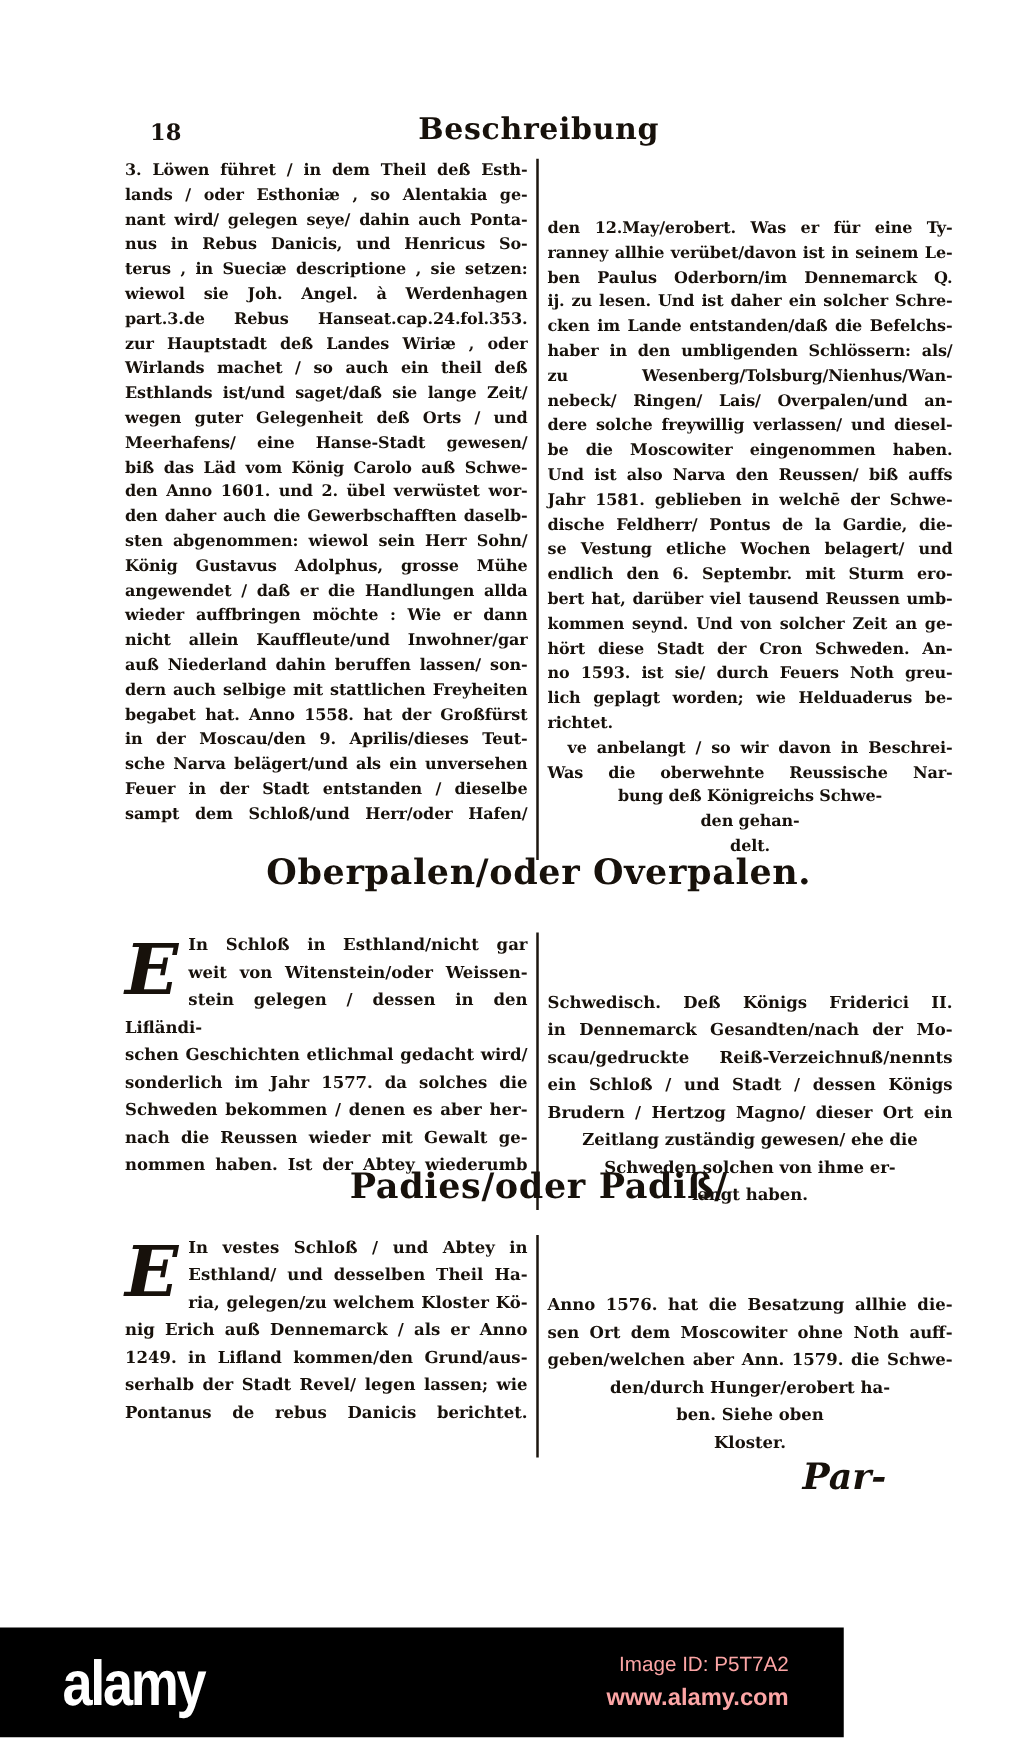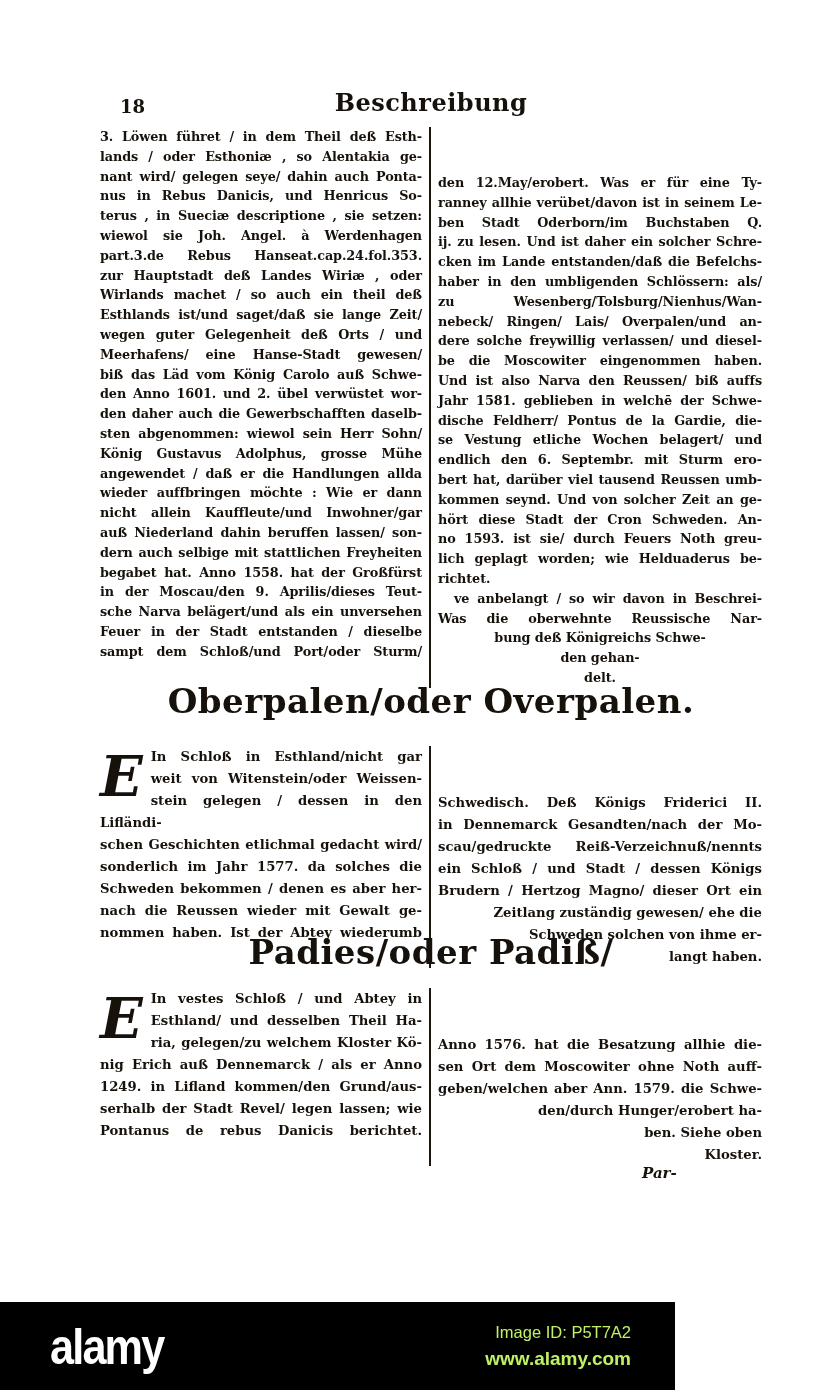--- a/index.html
+++ b/index.html
@@ -17,42 +17,42 @@
   .section{left:100px;width:662px;display:flex;font-weight:700;}
   .col-left{width:322px;}
   .col-right{flex:1;margin-top:46px;}
   .divider{width:2px;background:#1c160f;margin:0 7px;align-self:stretch;}
   #section-narva{top:127px;font-size:12.8px;line-height:19.8px;letter-spacing:-.1px;}
   #section-oberpalen{top:746px;font-size:13.2px;line-height:22px;}
   #section-padies{top:988px;font-size:13.2px;line-height:22px;}
   
   .jlines .tline{text-align:justify;text-align-last:justify;}
   .left-line{text-align:left;}
-  .center-lines .tline{text-align:right;}
+  .center-lines .tline{text-align:center;}
   .closing1 .tline:nth-child(1){text-align:justify;text-align-last:justify;text-indent:16px;}
   .closing1 .tline:nth-child(2){text-align:justify;text-align-last:justify;}
   .closing1 .tline:nth-child(n+3){text-align:center;}
   
   .dropcap{float:left;font-style:italic;font-weight:700;font-size:56px;
     line-height:56px;height:62px;padding:2px 8px 0 0;}
   
   .section-heading{left:100px;width:662px;text-align:center;
-    font-size:34px;font-weight:700;letter-spacing:.5px;}
+    font-size:28px;font-weight:700;letter-spacing:.5px;}
   #heading-oberpalen{top:681px;}
   #heading-padies{top:932px;}
   
-  .catchword{top:1164px;left:642px;font-size:15px;font-weight:700;font-style:italic;}
+  .catchword{top:1164px;left:642px;font-size:29px;font-weight:700;font-style:italic;}
   
   .footer-bar{top:1302px;left:0;width:675px;height:88px;background:#000000;
     display:flex;align-items:center;justify-content:space-between;
     box-sizing:border-box;padding:0 44px 0 50px;
     font-family:"Liberation Sans", sans-serif;}
   .footer-logo{color:#ffffff;font-size:47px;font-weight:700;letter-spacing:-2px;
     transform:scale(.92,1.08);transform-origin:left center;}
-  .footer-right{color:#bef264;text-align:right;display:flex;flex-direction:column;gap:6px;}
+  .footer-right{color:#fca5a5;text-align:right;display:flex;flex-direction:column;gap:6px;}
   .footer-image-id{font-size:16.5px;}
   .footer-url{font-size:19px;font-weight:700;}
 </style>
 </head>
 <body>
 
 <div>
 
   <div class="abs page-number">18</div>
   <div class="abs running-header">Beschreibung</div>
@@ -78,28 +78,28 @@
         <div class="tline">König Gustavus Adolphus, grosse Mühe</div>
         <div class="tline">angewendet / daß er die Handlungen allda</div>
         <div class="tline">wieder auffbringen möchte : Wie er dann</div>
         <div class="tline">nicht allein Kauffleute/und Inwohner/gar</div>
         <div class="tline">auß Niederland dahin beruffen lassen/ son-</div>
         <div class="tline">dern auch selbige mit stattlichen Freyheiten</div>
         <div class="tline">begabet hat. Anno 1558. hat der Großfürst</div>
         <div class="tline">in der Moscau/den 9. Aprilis/dieses Teut-</div>
         <div class="tline">sche Narva belägert/und als ein unversehen</div>
         <div class="tline">Feuer in der Stadt entstanden / dieselbe</div>
-        <div class="tline">sampt dem Schloß/und Port/oder Sturm/</div>
+        <div class="tline">sampt dem Schloß/und Herr/oder Hafen/</div>
       </div>
     <div class="divider"></div>
     <div class="col-right">
       <div class="jlines">
           <div class="tline">den 12.May/erobert. Was er für eine Ty-</div>
           <div class="tline">ranney allhie verübet/davon ist in seinem Le-</div>
-          <div class="tline">ben Stadt Oderborn/im Buchstaben Q.</div>
+          <div class="tline">ben Paulus Oderborn/im Dennemarck Q.</div>
           <div class="tline">ij. zu lesen. Und ist daher ein solcher Schre-</div>
           <div class="tline">cken im Lande entstanden/daß die Befelchs-</div>
           <div class="tline">haber in den umbligenden Schlössern: als/</div>
           <div class="tline">zu Wesenberg/Tolsburg/Nienhus/Wan-</div>
           <div class="tline">nebeck/ Ringen/ Lais/ Overpalen/und an-</div>
           <div class="tline">dere solche freywillig verlassen/ und diesel-</div>
           <div class="tline">be die Moscowiter eingenommen haben.</div>
           <div class="tline">Und ist also Narva den Reussen/ biß auffs</div>
           <div class="tline">Jahr 1581. geblieben in welchē der Schwe-</div>
           <div class="tline">dische Feldherr/ Pontus de la Gardie, die-</div>

